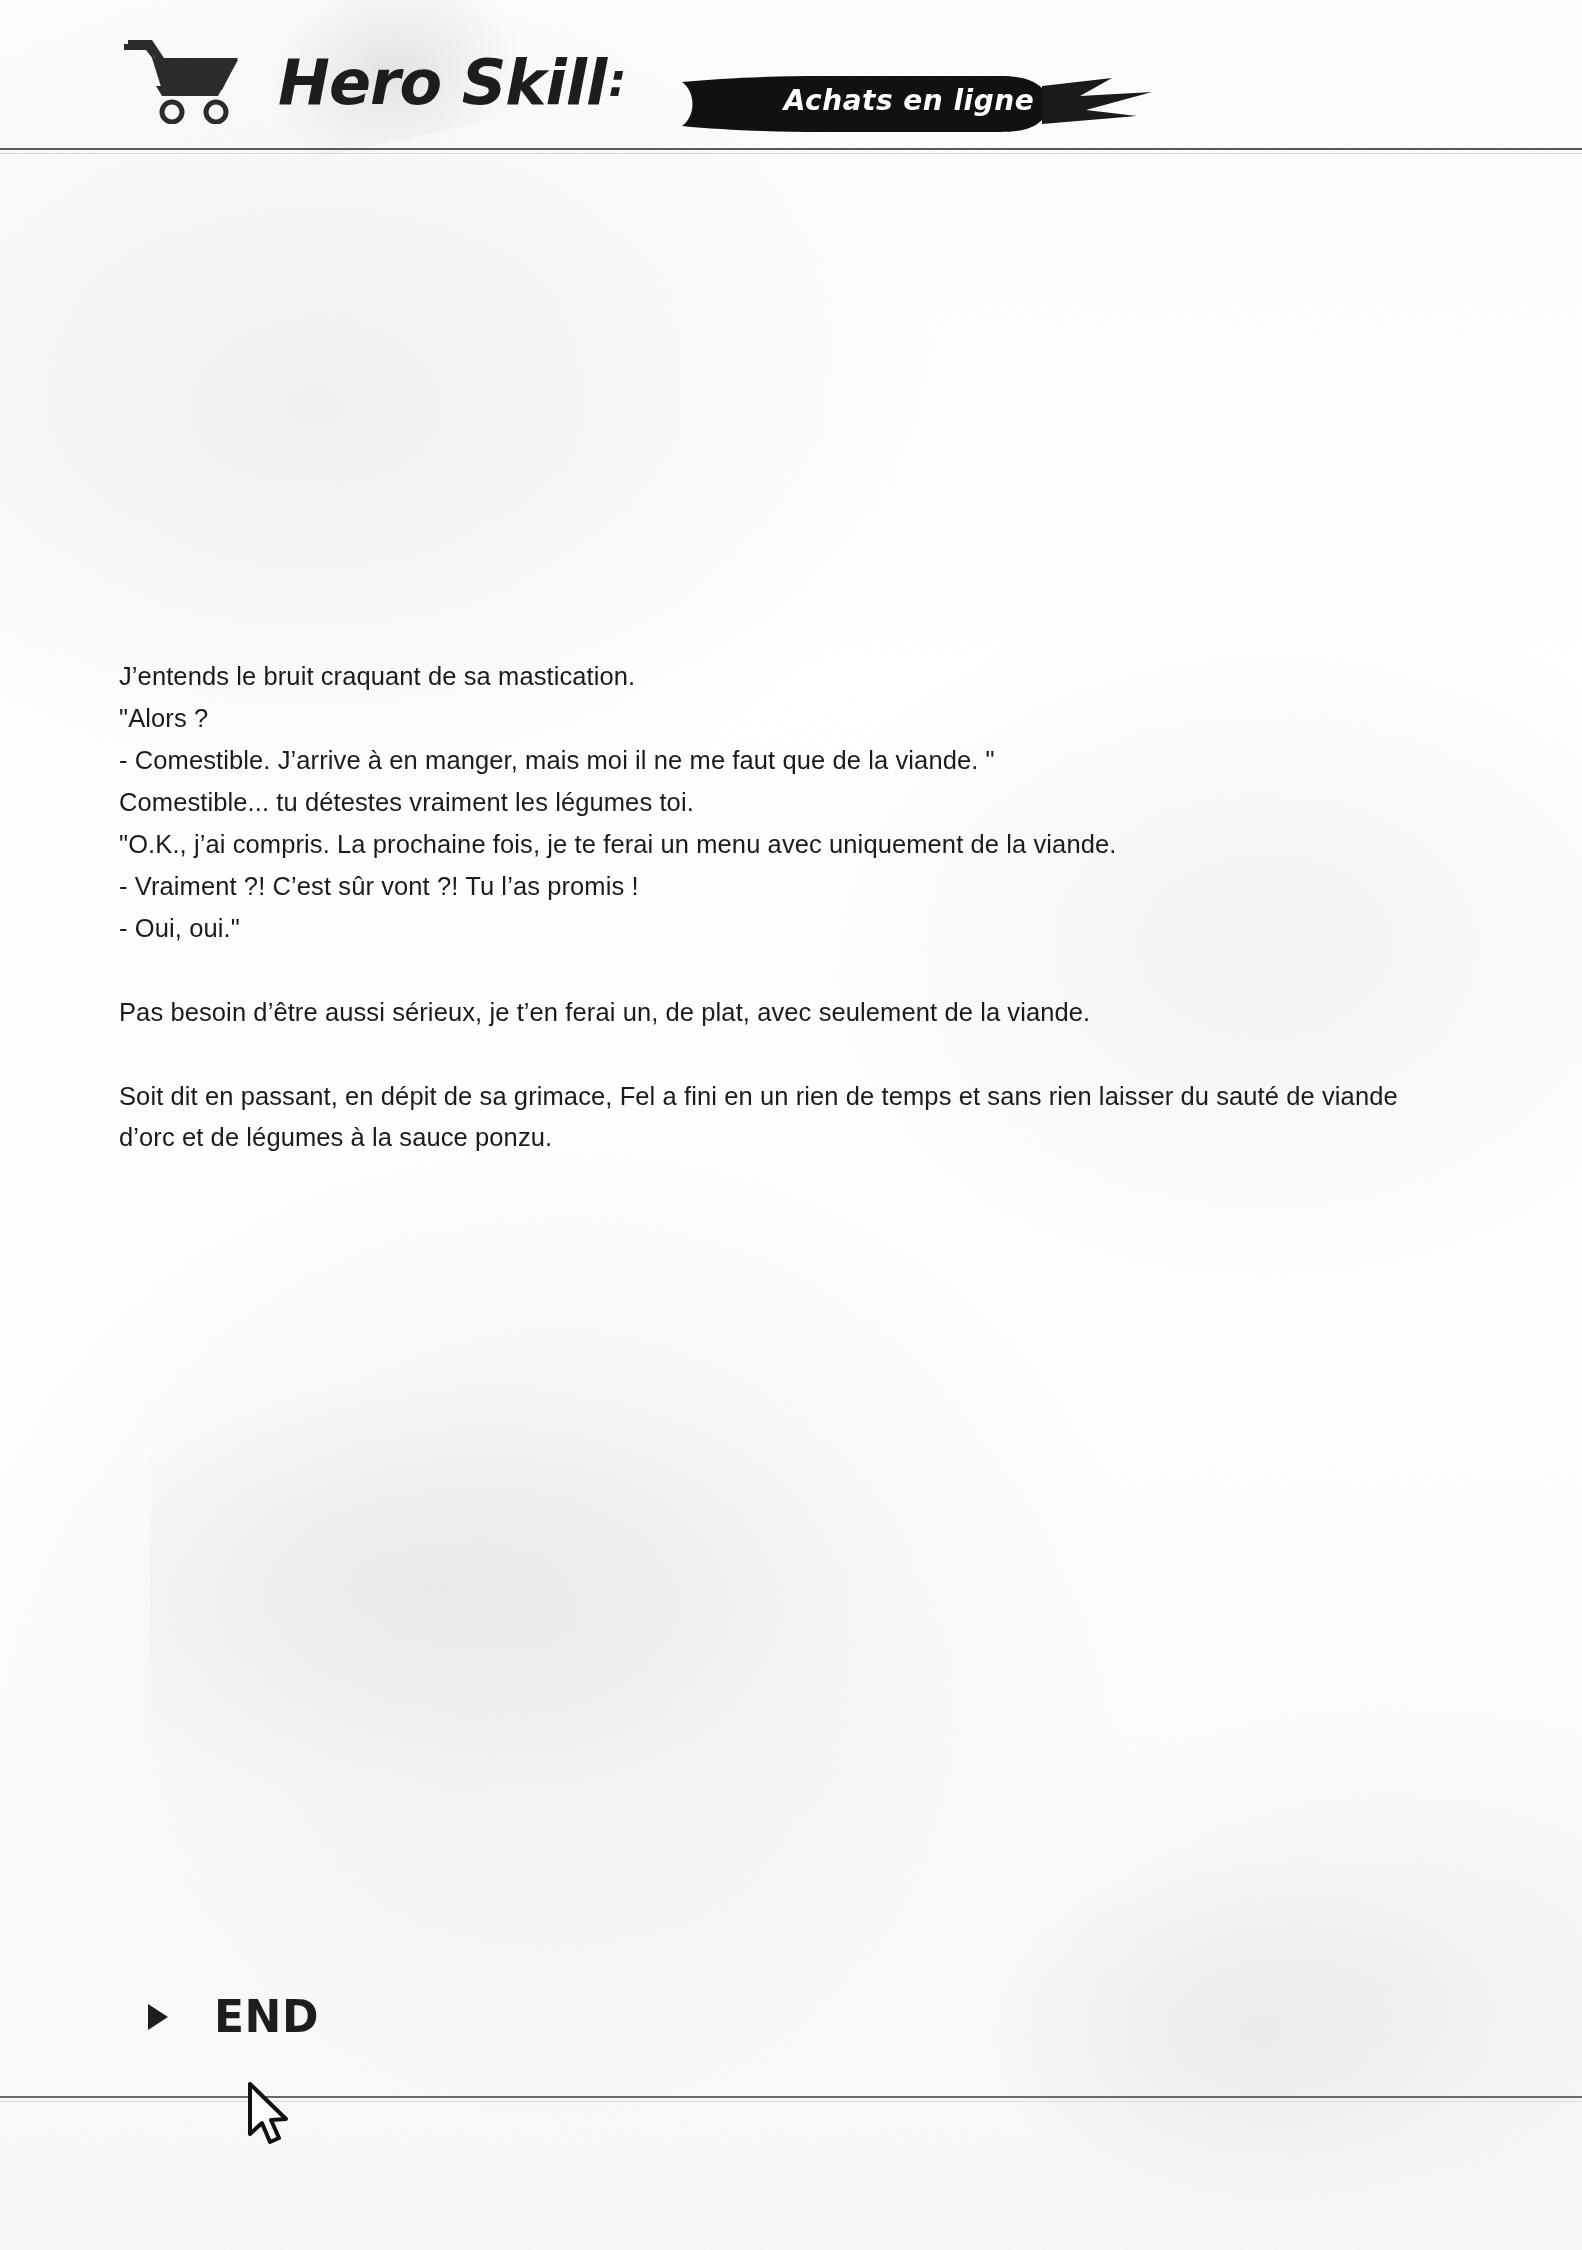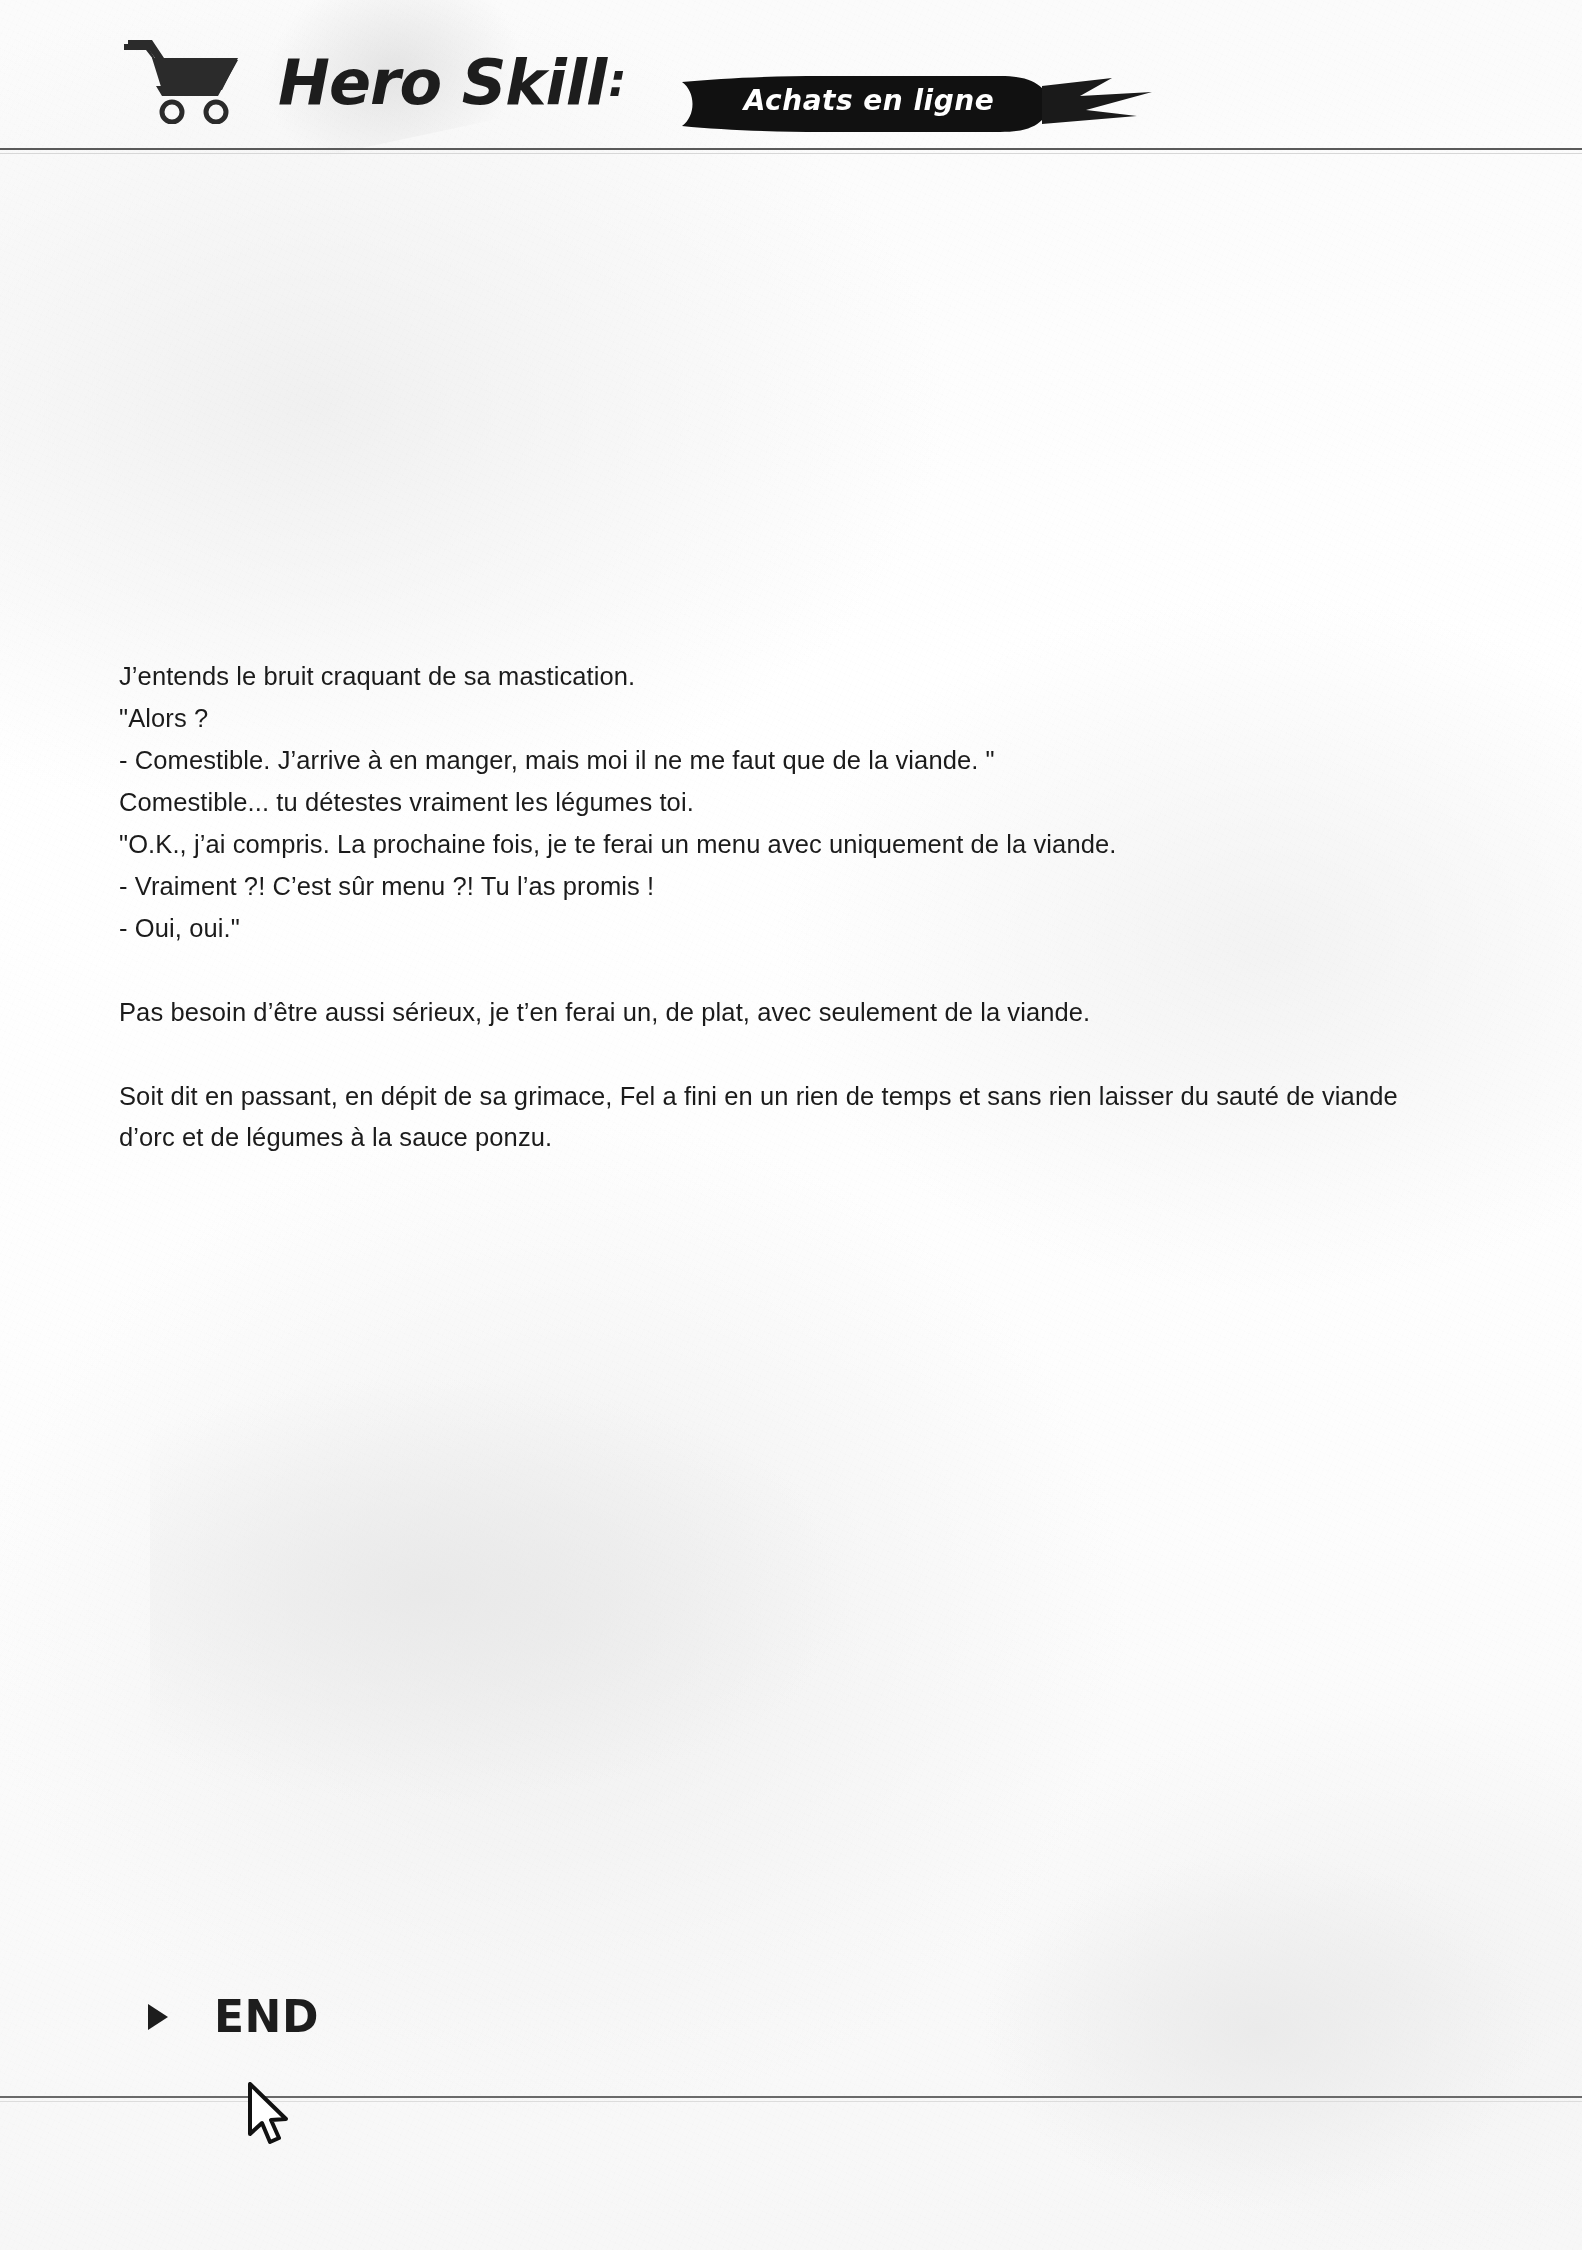--- a/index.html
+++ b/index.html
@@ -107,21 +107,21 @@
     margin-left: 2px;
     padding-bottom: 6px;
   }
   .banner {
     position: absolute;
     left: 682px; top: 76px;
     width: 475px; height: 56px;
   }
   .banner-label {
     position: absolute;
-    left: 704px;
+    left: 744px;
     top: 84px;
     width: 330px;
     text-align: center;
     font-family: "DejaVu Sans", sans-serif;
     font-weight: bold;
     font-style: italic;
     font-size: 28px;
     color: #ffffff;
     letter-spacing: 0.5px;
     white-space: nowrap;
@@ -224,21 +224,21 @@
     <div class="header-rule"></div>
     <div class="header-rule-2"></div>
   </div>
 
   <div class="body-text">
     <p>J’entends le bruit craquant de sa mastication.</p>
     <p>"Alors ?</p>
     <p>- Comestible. J’arrive à en manger, mais moi il ne me faut que de la viande. "</p>
     <p>Comestible... tu détestes vraiment les légumes toi.</p>
     <p>"O.K., j’ai compris. La prochaine fois, je te ferai un menu avec uniquement de la viande.</p>
-    <p>- Vraiment ?! C’est sûr menu ?! Tu l’as promis !</p>
+    <p>- Vraiment ?! C’est sûr vont ?! Tu l’as promis !</p>
     <p>- Oui, oui."</p>
     <div class="para-gap"></div>
     <p>Pas besoin d’être aussi sérieux, je t’en ferai un, de plat, avec seulement de la viande.</p>
     <div class="para-gap"></div>
     <p>Soit dit en passant, en dépit de sa grimace, Fel a fini en un rien de temps et sans rien laisser du sauté de viande d’orc et de légumes à la sauce ponzu.</p>
   </div>
 
   <div class="end-block">
     <span class="end-arrow"></span>
     <span class="end-label">END</span>

